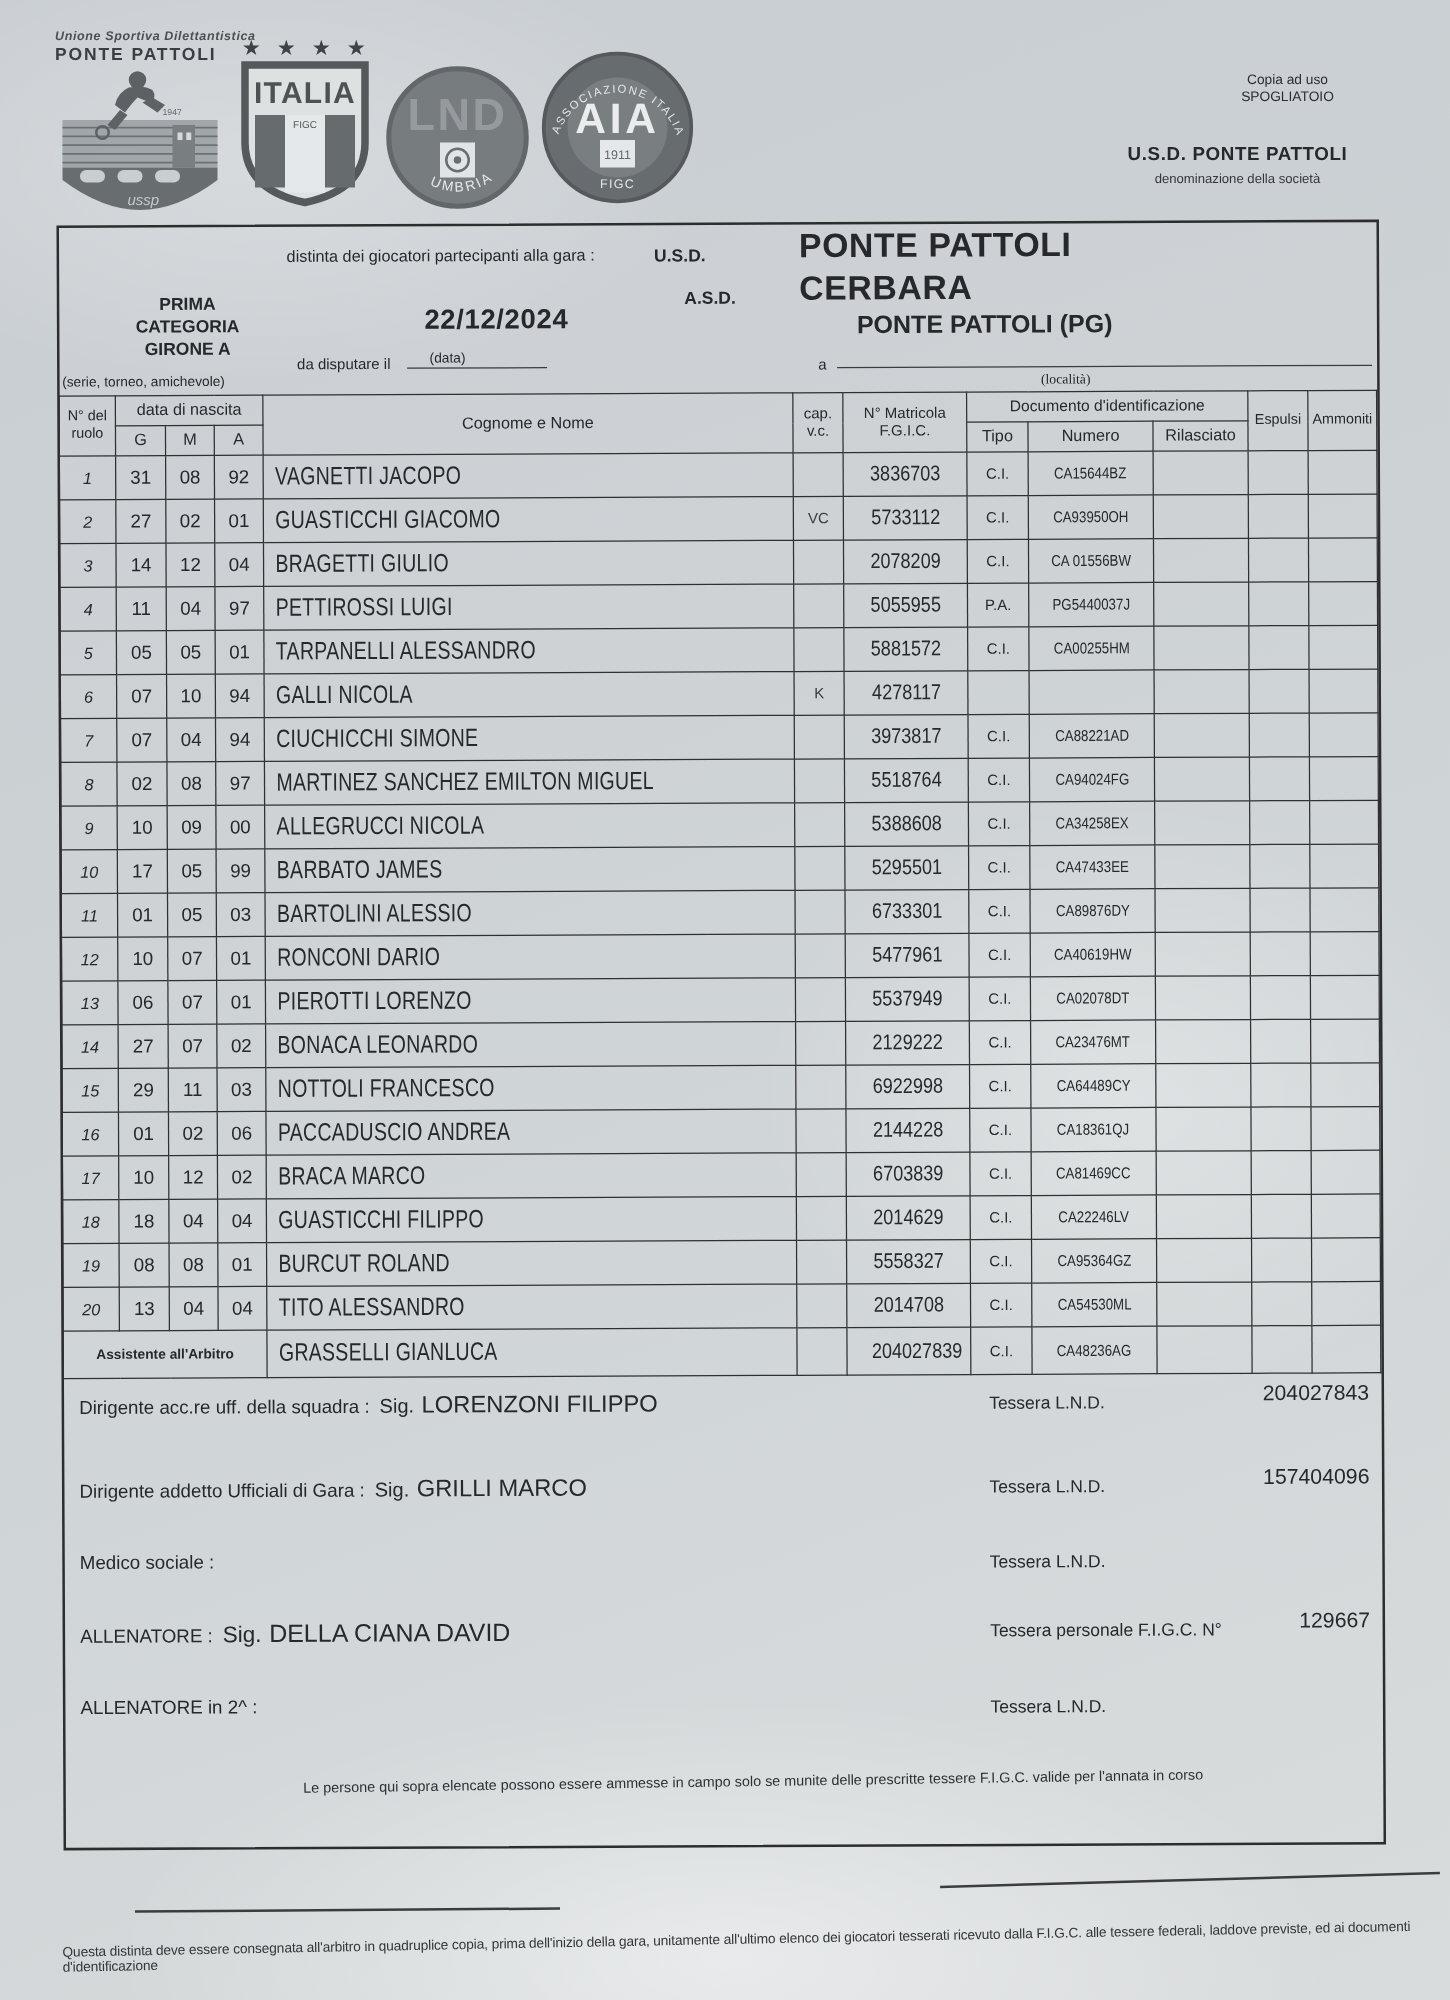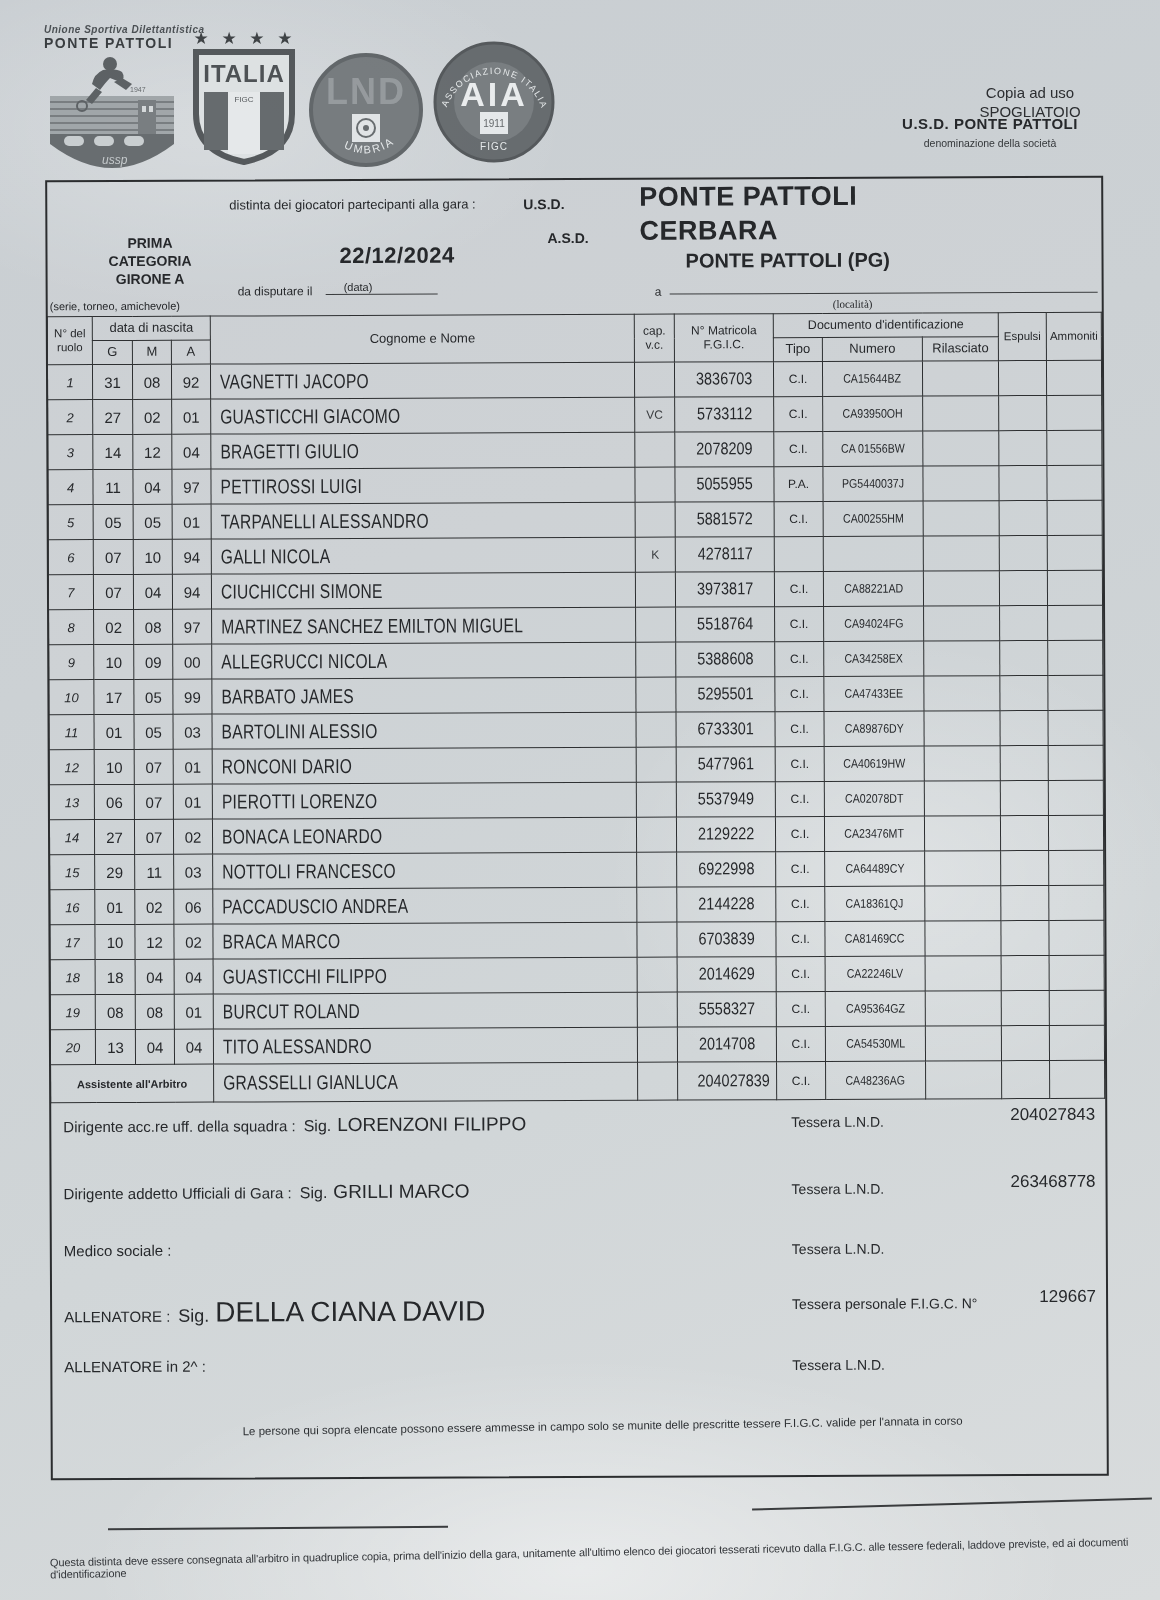--- a/index.html
+++ b/index.html
@@ -10,21 +10,21 @@
       radial-gradient(ellipse 500px 400px at 78% 55%, rgba(255,255,255,.30), transparent 60%),
       radial-gradient(ellipse 700px 300px at 50% 98%, rgba(255,255,255,.45), transparent 70%),
       linear-gradient(160deg,#c9ced2 0%,#ccd1d4 35%,#d0d5d7 65%,#d9dcdd 100%);}
   
   .club-block{position:absolute;left:44px;top:24px;width:150px;}
   .club-l1{font-size:10px;font-style:italic;font-weight:bold;color:#4b5054;letter-spacing:.5px;white-space:nowrap;}
   .club-l2{font-size:14px;font-weight:bold;color:#3a3e41;letter-spacing:1.5px;}
   .logo{position:absolute;opacity:.88;}
   .stars{position:absolute;left:190px;top:28px;width:110px;text-align:center;font-size:17px;color:#3f4346;letter-spacing:4px;}
   
-  .copy-block{position:absolute;left:940px;top:58px;width:180px;text-align:center;font-size:15px;line-height:1.25;color:#2c2e31;margin-top:26px;}
+  .copy-block{position:absolute;left:940px;top:58px;width:180px;text-align:center;font-size:11px;line-height:1.25;color:#2c2e31;}
   .society{position:absolute;left:860px;top:115px;width:260px;text-align:center;font-size:15px;font-weight:bold;letter-spacing:.5px;}
   .society-cap{position:absolute;left:860px;top:137px;width:260px;text-align:center;font-size:10.5px;color:#34373a;}
   
   .form-box{position:absolute;left:48px;top:178px;width:1054px;height:1296px;
     border:2px solid #2b2d2f;transform:rotate(-0.25deg);background:rgba(255,255,255,0.04);}
   .abs{position:absolute;}
   .distinta{left:182px;top:16px;font-size:13px;}
   .usd{left:476px;top:16px;font-size:14px;font-weight:bold;}
   .asd{left:500px;top:50px;font-size:14px;font-weight:bold;}
   .home-team{left:592px;top:2px;font-size:27px;font-weight:bold;letter-spacing:.5px;}
@@ -514,28 +514,28 @@
     </table>
 
     <div class="off-row" style="top:933px;">
       <span>Dirigente acc.re uff. della squadra :</span><span class="off-sig">Sig.</span><span class="off-name">LORENZONI FILIPPO</span>
       <span class="tessera">Tessera  L.N.D.</span>
       <span class="tessera-num">204027843</span>
     </div>
     <div class="off-row" style="top:1000px;">
       <span>Dirigente addetto Ufficiali di Gara :</span><span class="off-sig">Sig.</span><span class="off-name">GRILLI MARCO</span>
       <span class="tessera">Tessera  L.N.D.</span>
-      <span class="tessera-num">263468778</span>
+      <span class="tessera-num">157404096</span>
     </div>
     <div class="off-row" style="top:1060px;">
       <span>Medico sociale :</span>
       <span class="tessera">Tessera  L.N.D.</span>
     </div>
     <div class="off-row" style="top:1115px;">
-      <span>ALLENATORE :</span><span class="off-sig" style="font-size:18px">Sig.</span><span class="off-name" style="font-size:28px">DELLA CIANA DAVID</span>
+      <span>ALLENATORE :</span><span class="off-sig" style="font-size:18px">Sig.</span><span class="off-name" style="font-size:20px">DELLA CIANA DAVID</span>
       <span class="tessera">Tessera personale F.I.G.C. N°</span>
       <span class="tessera-num">129667</span>
     </div>
     <div class="off-row" style="top:1176px;">
       <span>ALLENATORE in 2^  :</span>
       <span class="tessera">Tessera  L.N.D.</span>
     </div>
 
     <div class="note-inner">Le persone qui sopra elencate possono essere ammesse in campo solo se munite delle prescritte tessere F.I.G.C. valide per l'annata in corso</div>
   </div>

